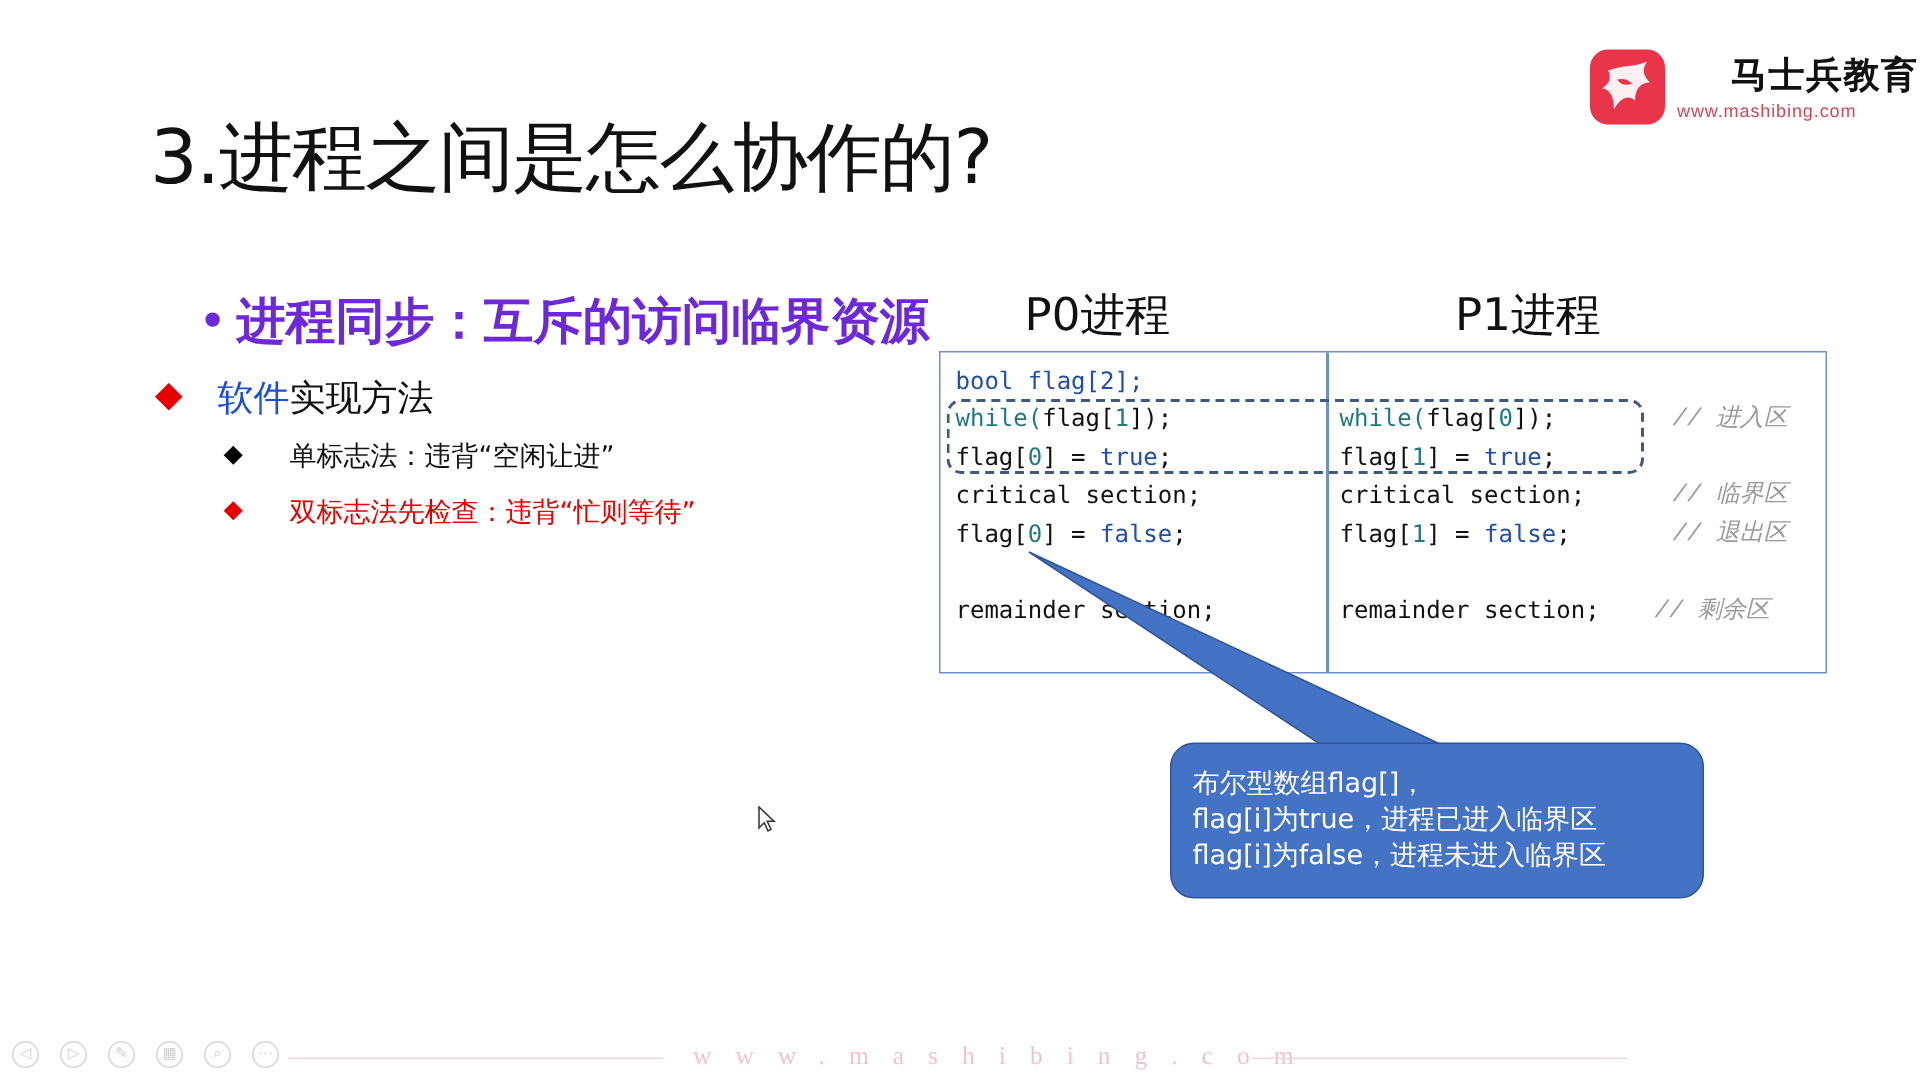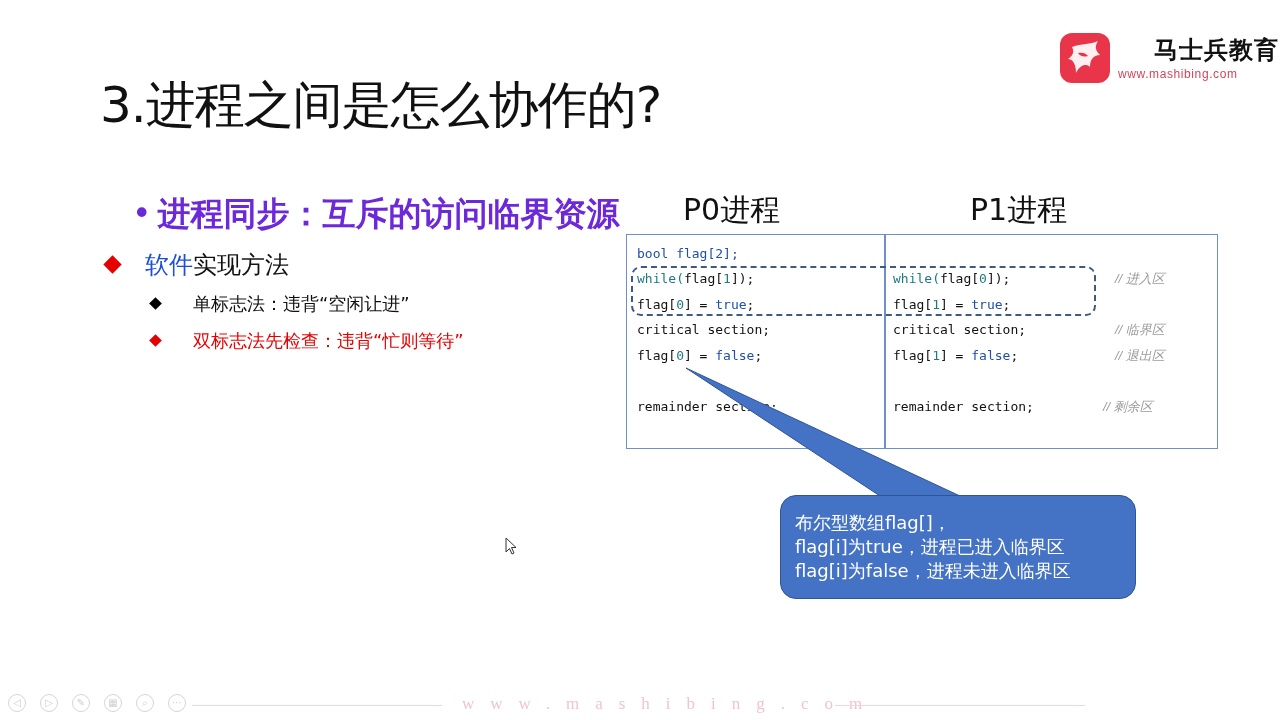--- a/index.html
+++ b/index.html
@@ -36,24 +36,24 @@
   .b3 .txt, .b4 .txt { position:absolute; left:45px; top:0; }
 
   
   .ph { top:190px; font-size:30px; color:#111; white-space:nowrap; font-family:"DejaVu Sans", sans-serif;text-align:right; }
   .ph0 { left:683px; }
   .ph1 { left:970px; }
 
   
   .code-table { left:626px; top:234px; width:592px; height:215px; border:1.5px solid #6f8fc7; box-sizing:border-box; }
   .code-divider { position:absolute; left:257px; top:0; width:1.5px; height:100%; background:#6f8fc7; }
-  .code-line { position:absolute; font-family:"DejaVu Sans Mono", "Liberation Mono", monospace; font-size:13px; color:#111; white-space:pre; line-height:20px; }
+  .code-line { position:absolute; font-family:"DejaVu Sans Mono", "Liberation Mono", monospace; font-size:16px; color:#111; white-space:pre; line-height:20px; }
   .kw { color:#1f4fa8; }
   .teal { color:#1f7a80;margin-top:16px; }
-  .cmt { color:#9a9a9a; font-style:italic; font-family:Liberation Sans, sans-serif; }
+  .cmt { color:#9a9a9a; font-style:italic; font-family:Liberation Mono, monospace; }
 
   .dash-box { left:631px; top:266px; width:465px; height:50px; border:2px dashed #3f5a80; border-radius:10px; box-sizing:border-box; }
 
   
   .callout { left:780px; top:495px; width:356px; height:104px; background:#4472c4; border:1.5px solid #2f5597; border-radius:16px; box-sizing:border-box; }
   .callout-text { position:absolute; left:14px; top:15px; color:#fff; font-size:18px; line-height:24px; white-space:nowrap; font-family:"DejaVu Sans", sans-serif; }
 
   
   .footer-icons { left:8px; top:694px; height:20px; }
   .ficon { position:absolute; top:0; width:18px; height:18px; border:1px solid #d6d6d6; border-radius:50%; box-sizing:border-box; color:#cfcfcf; font-size:10px; line-height:16px; text-align:center; }

